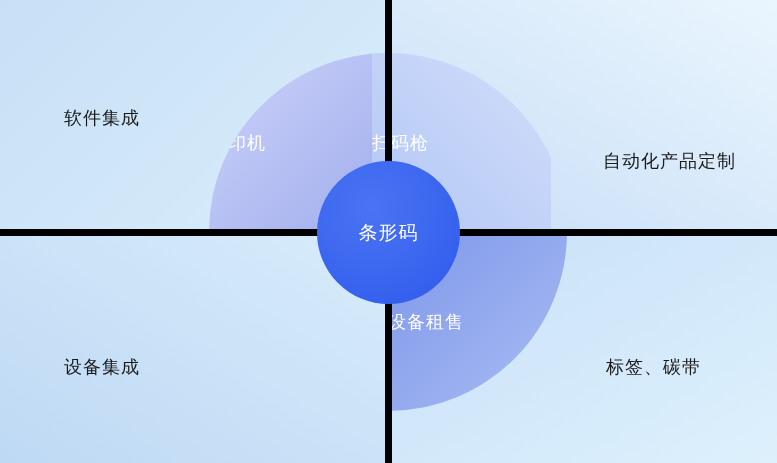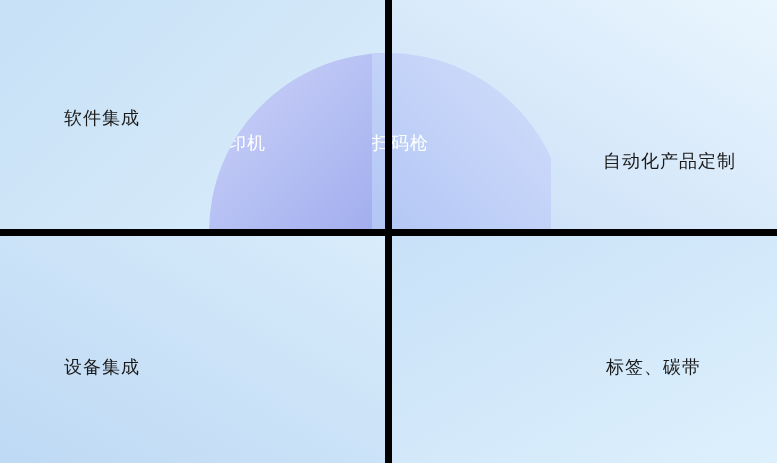--- a/index.html
+++ b/index.html
@@ -109,24 +109,30 @@
   <div class="bg bg-bl"></div>
   <div class="bg bg-br"></div>
 
   <div class="wheel">
     <div class="seg seg-tl">
       <span class="seg-label">打印机</span>
     </div>
     <div class="seg seg-tr">
       <span class="seg-label">扫码枪</span>
     </div>
+    <div class="seg seg-br">
+      <span class="seg-label">设备租售</span>
+    </div>
   </div>
 
   <div class="divider-v"></div>
   <div class="divider-h"></div>
 
+  <div class="center-circle">
+    <span class="center-label">条形码</span>
+  </div>
 
   <div class="corner corner-tl">软件集成</div>
   <div class="corner corner-tr">自动化产品定制</div>
   <div class="corner corner-br">标签、碳带</div>
   <div class="corner corner-bl">设备集成</div>
 
 </div>
 
 </body></html>

